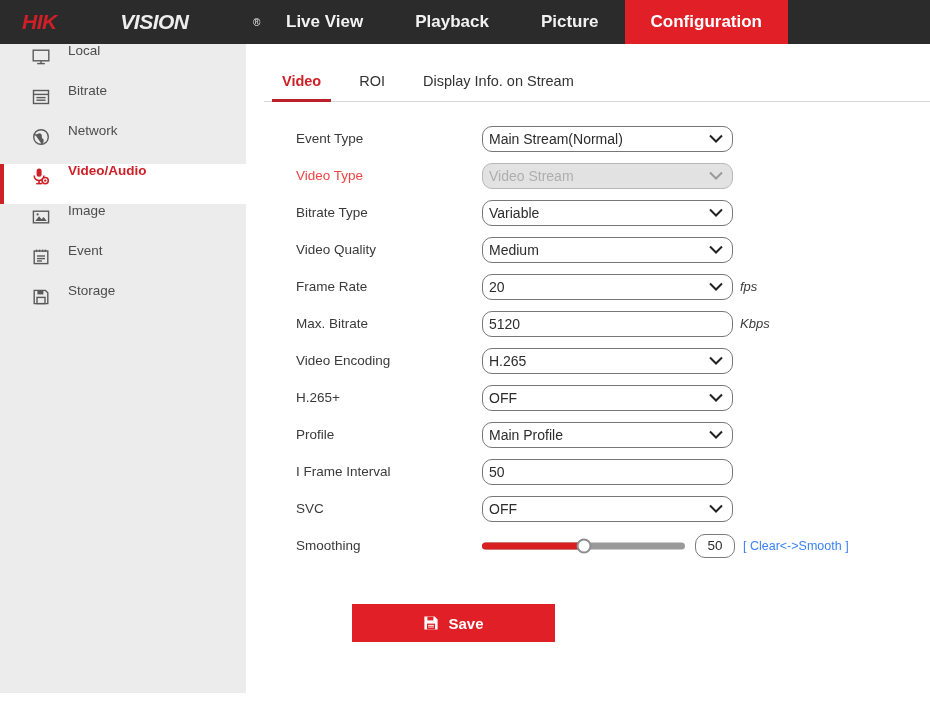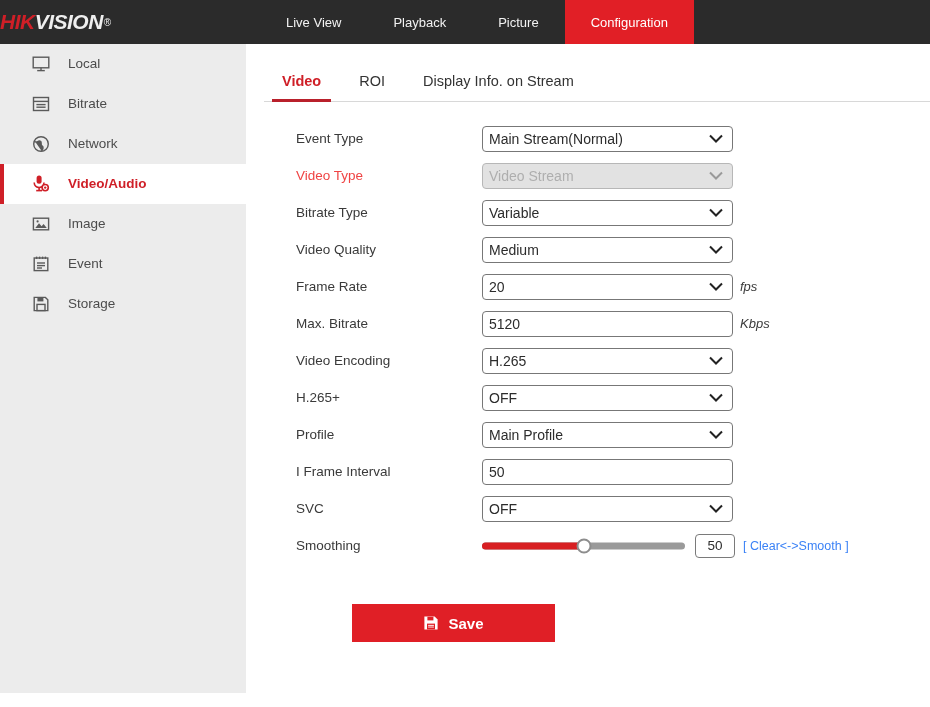--- a/index.html
+++ b/index.html
@@ -14,45 +14,47 @@
 
   
   .header {
     position: absolute; top: 0; left: 0;
     width: 930px; height: 44px;
     background: #2b2b2b;
     display: flex; align-items: stretch;
   }
   .logo {
     width: 260px; display: flex; align-items: center;
+    padding-left: 22px;
     font-style: italic; font-weight: bold; font-size: 21px;
     letter-spacing: -0.5px;
+    justify-content: space-between;
   }
   .logo .hik { color: #cf1f27; }
   .logo .vision { color: #eeeeee; }
   .logo .reg { color: #eeeeee; font-size: 10px; vertical-align: super;
                font-style: normal; font-weight: normal; margin-left: 1px;}
   .navtabs { display: flex; align-items: stretch; flex: 1; }
   .navtab {
     display: flex; align-items: center; justify-content: center;
-    color: #f2f2f2; font-size: 13px; font-weight: normal;
+    color: #f2f2f2; font-size: 17px; font-weight: bold;
     padding: 17px 26px; cursor: pointer; white-space: nowrap;
   }
   .navtab.active { background: #e11f26; color: #ffffff; }
 
   
   .sidebar {
     position: absolute; top: 44px; left: 0;
     width: 259px; height: 656px;
     background: #ececec;
     border-right: 1px solid #e2e2e2;
   }
   .side-item {
     position: relative;
-    height: 40px; display: flex; align-items: center;
+    height: 40px; display: flex; align-items: flex-start;
     padding-left: 28px; cursor: pointer;
     color: #4c4c4c; font-size: 13.5px;
   }
   .side-item .sicon {
     width: 26px; height: 26px; margin-right: 14px;
     display: flex; align-items: center; justify-content: center;
     flex: 0 0 26px;
   }
   .side-item.active {
     background: #ffffff; color: #cf1f27; font-weight: bold;
@@ -96,21 +98,21 @@
     font-size: 13.5px; color: #3a3a3a;
   }
   .row .lbl.dim { color: #ef4444; }
 
   .ctl { position: relative; }
   select.fld, input.fld {
     font-family: "Liberation Sans", sans-serif;
     font-size: 14px; color: #2c2c2c;
     height: 26px; padding: 0 6px;
     border: 1px solid #777; background: #fff;
-    border-radius: 4px; outline: none;
+    border-radius: 10px; outline: none;
   }
   select.fld {
     -webkit-appearance: none; appearance: none;
     padding-right: 30px;
   }
   .sel-wrap { position: relative; display: inline-block; }
   .sel-wrap .chev {
     position: absolute; right: 9px; top: 50%;
     transform: translateY(-55%);
     pointer-events: none; line-height: 0;

